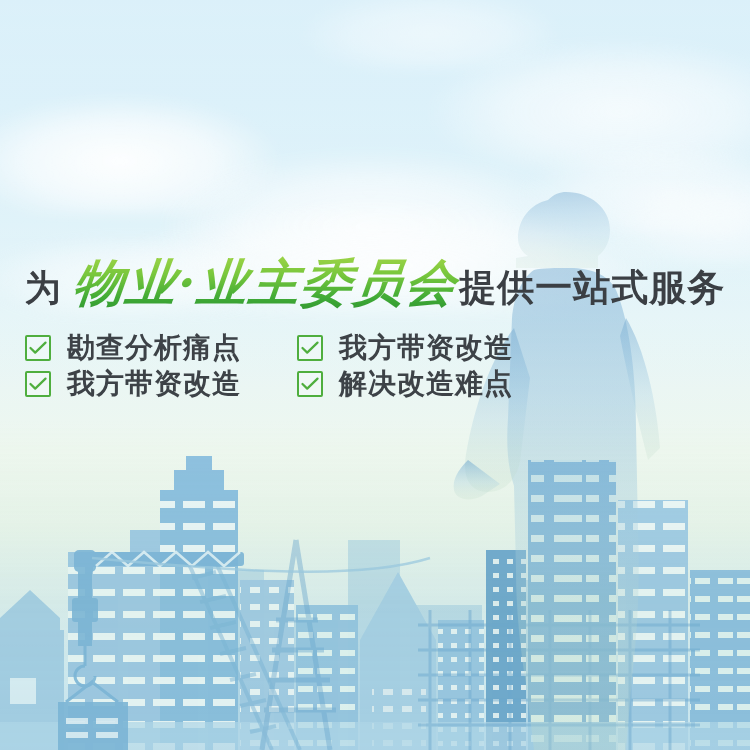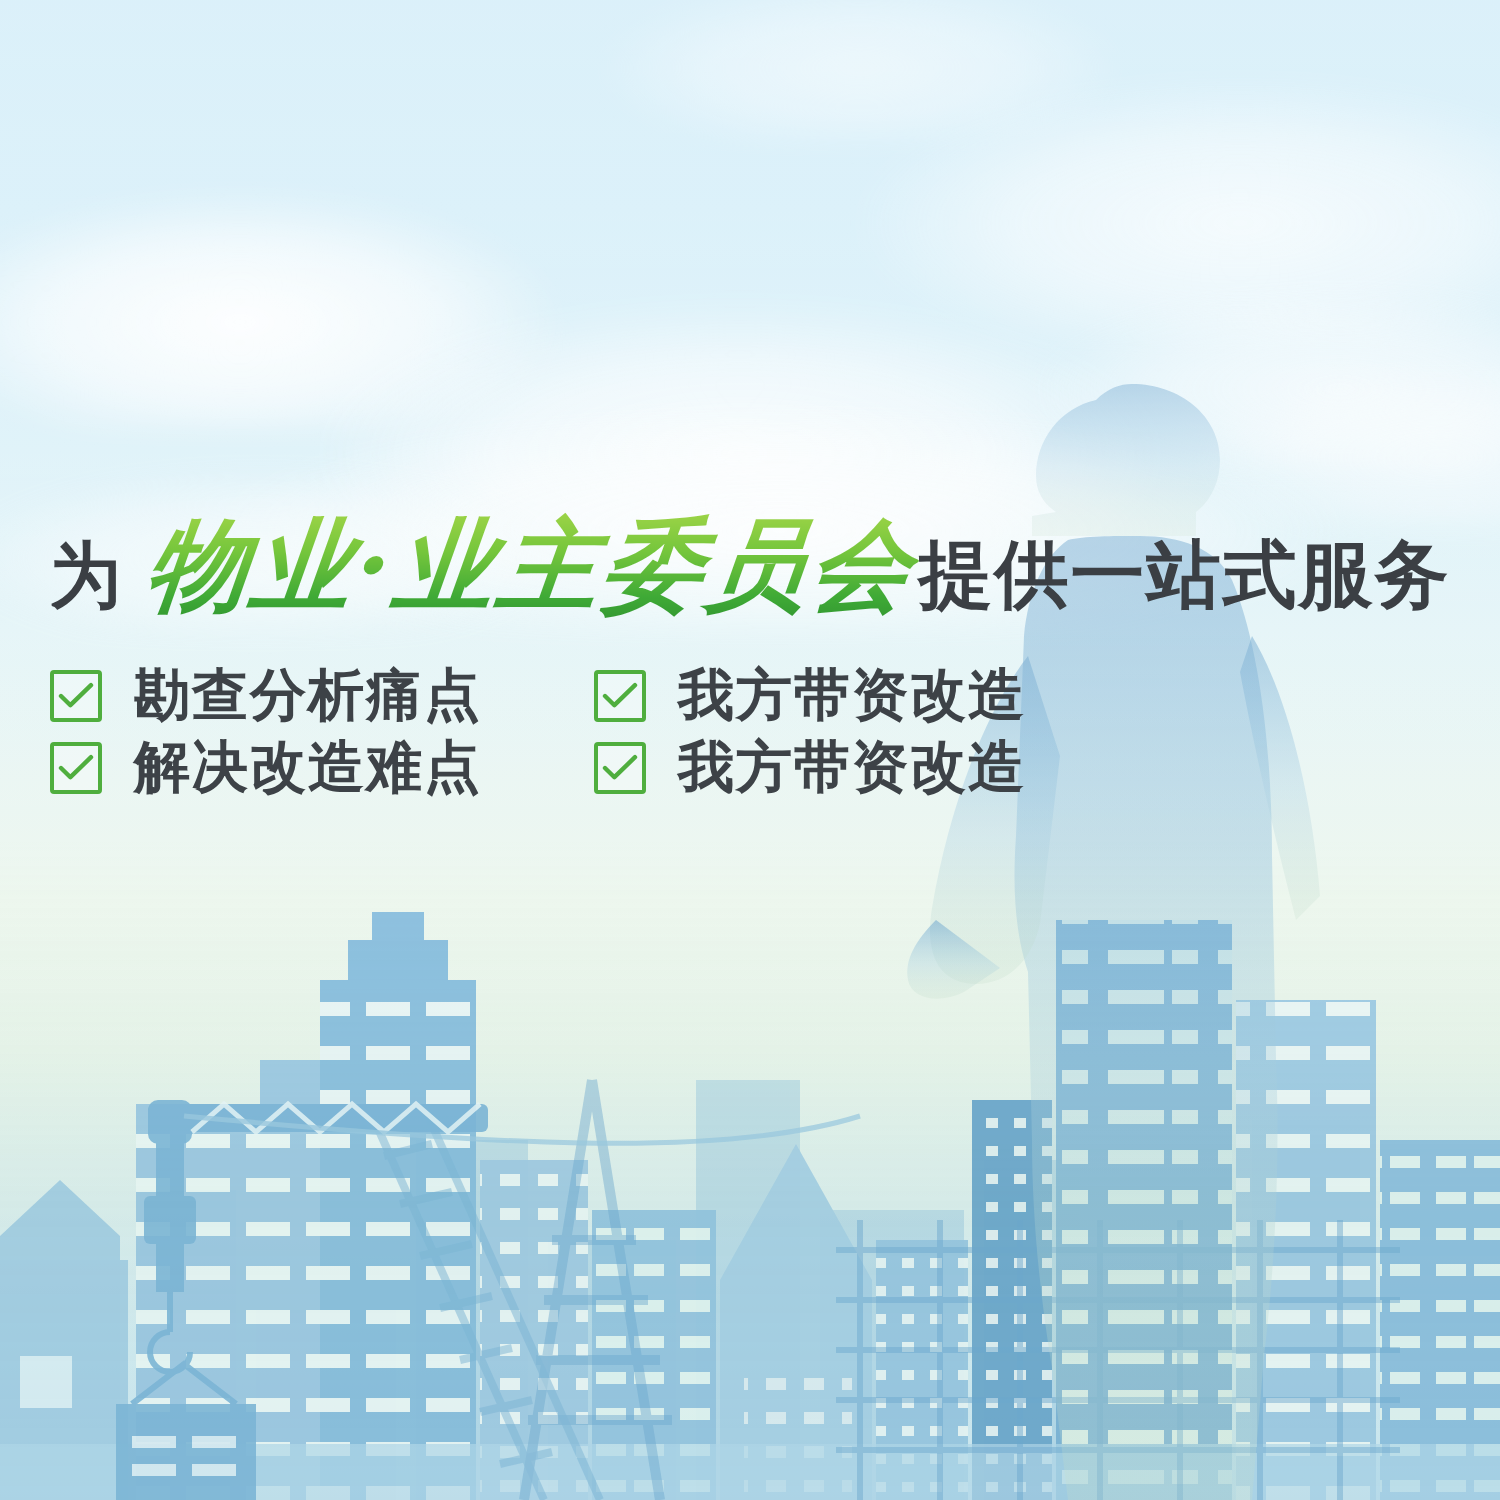--- a/index.html
+++ b/index.html
@@ -415,28 +415,28 @@
         </span>
         <span class="feat-label">我方带资改造</span>
       </div>
 
       <div class="feat">
         <span class="chk">
           <svg width="18" height="14" viewBox="0 0 18 14" xmlns="http://www.w3.org/2000/svg">
             <path d="M1.5 7 L6.2 11.6 L16.5 1.6" fill="none" stroke="#4fae3e" stroke-width="2.2" stroke-linecap="round" stroke-linejoin="round"></path>
           </svg>
         </span>
-        <span class="feat-label">解决改造难点</span>
+        <span class="feat-label">我方带资改造</span>
       </div>
 
       <div class="feat">
         <span class="chk">
           <svg width="18" height="14" viewBox="0 0 18 14" xmlns="http://www.w3.org/2000/svg">
             <path d="M1.5 7 L6.2 11.6 L16.5 1.6" fill="none" stroke="#4fae3e" stroke-width="2.2" stroke-linecap="round" stroke-linejoin="round"></path>
           </svg>
         </span>
-        <span class="feat-label">我方带资改造</span>
+        <span class="feat-label">解决改造难点</span>
       </div>
 
     </div>
   </div>
 
 </div>
 
 </body></html>

